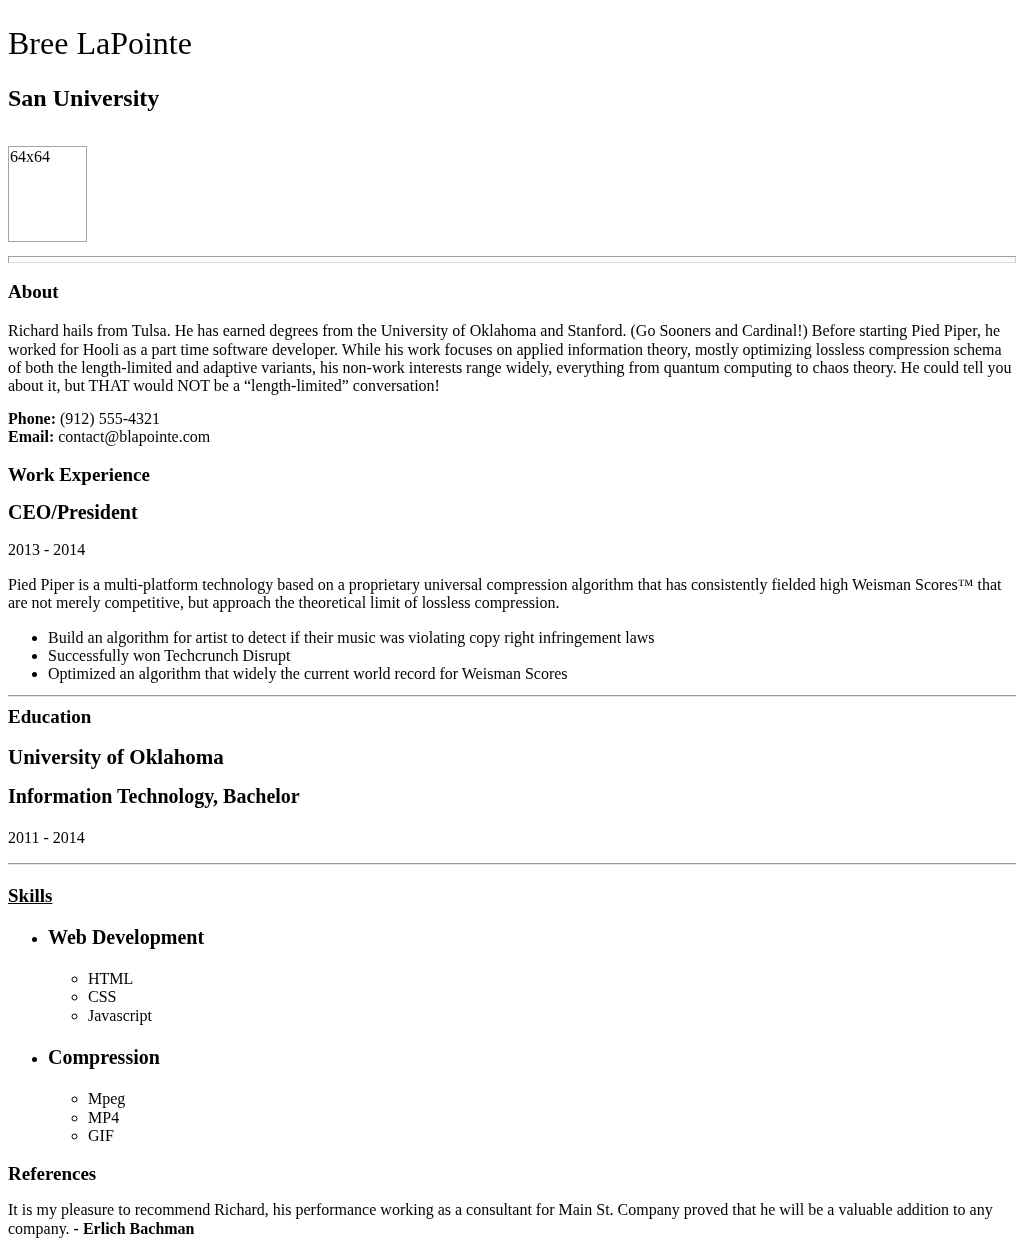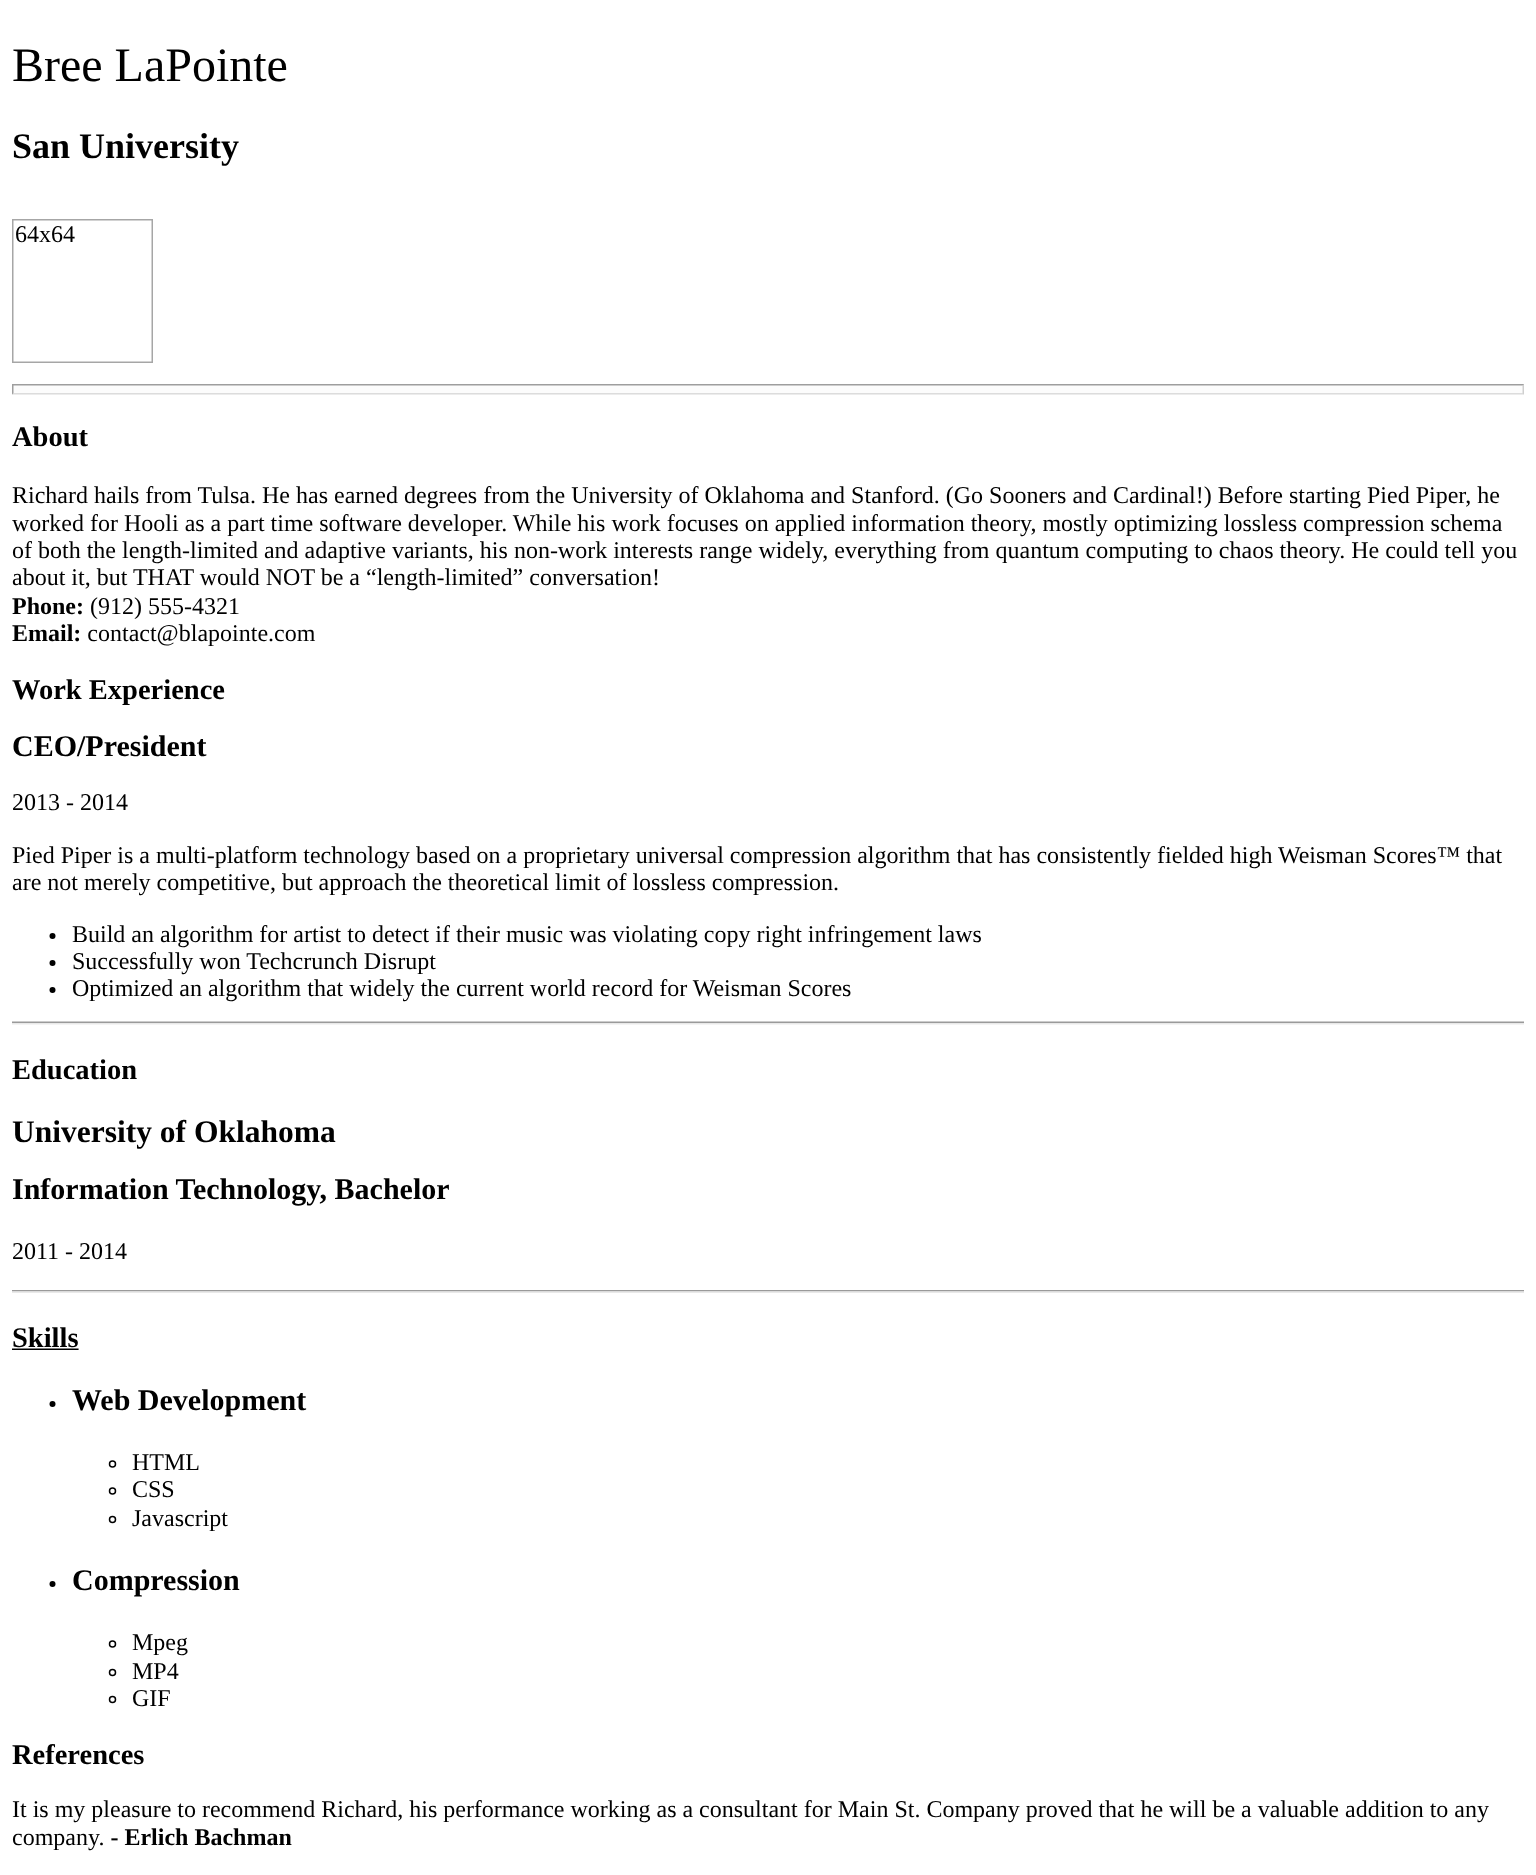--- a/index.html
+++ b/index.html
@@ -12,21 +12,21 @@
     font-family: "Liberation Serif", "DejaVu Serif", serif;
     font-size: 16px;
     line-height: 1.15;
   }
   h1, h2, h3, h4, p, ul, hr { padding: 0; }
   h1 { font-size: 32px; font-weight: normal; margin: 17px 0 0; }
   h2 { font-size: 24px; font-weight: bold; margin: 23px 0 0; }
 
   .img-placeholder {
     margin-top: 34px;
-    width: 94px;
+    width: 79px;
     height: 96px;
     border: 1px solid #a6a6a6;
     overflow: hidden;
   }
   .img-placeholder span { display: inline-block; padding: 1px 0 0 1px; font-size: 16px; }
 
   hr.thick {
     margin: 14px 0 0;
     height: 7px;
     border: 1px solid #9e9e9e;
@@ -39,27 +39,27 @@
     border: none;
     border-top: 1px solid #9a9a9a;
     border-bottom: 1px solid #e9e9e9;
   }
   hr.before-education { margin: 11px 0 0; }
   hr.before-skills { margin: 16px 0 0; }
 
   h3.section { font-size: 19px; font-weight: bold; margin: 18px 0 0; }
   h3#about-heading { margin-top: 18px; }
   h3#work-heading { margin-top: 17px; }
-  h3#education-heading { margin-top: 20px; }
+  h3#education-heading { margin-top: 9px; }
   h3#skills-heading { margin-top: 20px; text-decoration: underline; }
   h3#references-heading { margin-top: 18px; }
 
   p { margin: 16px 0 0; }
   p.bio { margin-top: 19px; }
-  p.contact { margin-top: 0; }
+  p.contact { margin-top: 14px; }
   p.job-dates { margin-top: 17px; }
   p.edu-dates { margin-top: 21px; }
 
   h3.school { font-size: 21px; font-weight: bold; margin: 17px 0 16px; }
   h4 { font-size: 20px; font-weight: bold; margin: 16px 0 0; }
   h4.degree { margin-top: 10px; }
 
   ul { margin: 16px 0 0; padding-left: 40px; list-style: disc; }
   ul.skills-list { margin-top: 19px; }
   .skill-group-title { margin: 0; }

